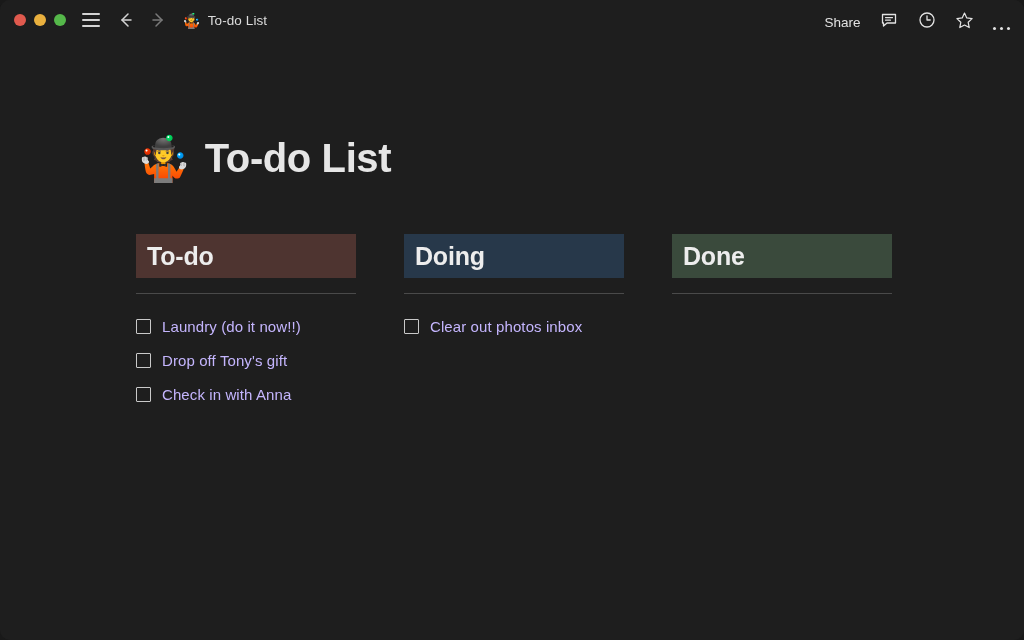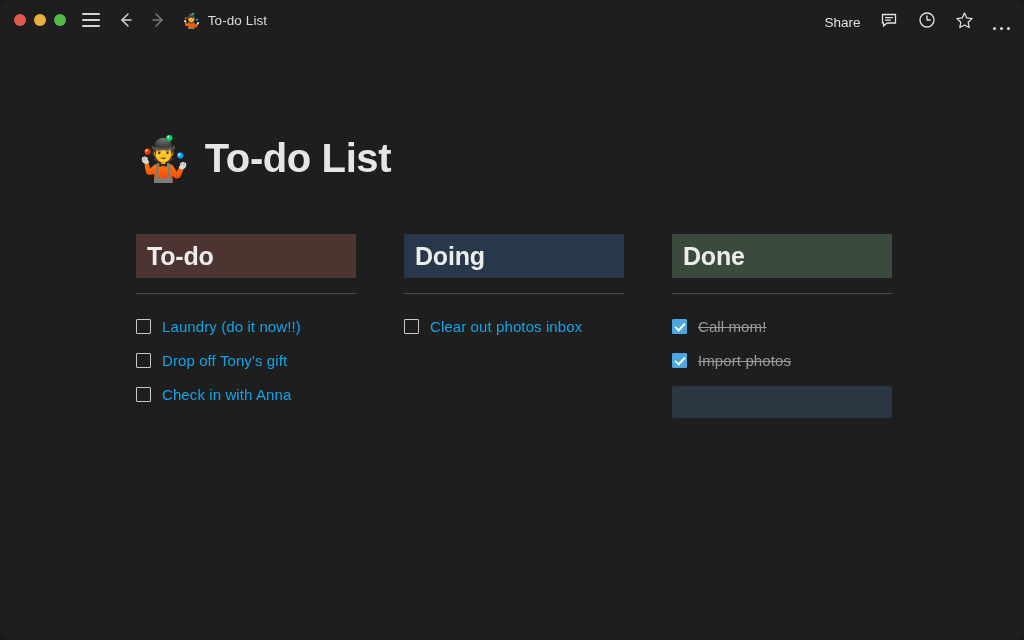--- a/index.html
+++ b/index.html
@@ -127,21 +127,21 @@
   .cb.checked::after {
     content:"";
     position:absolute;
     left:4px; top:1px;
     width:4px; height:8px;
     border:solid #ffffff;
     border-width:0 2px 2px 0;
     transform:rotate(43deg);
   }
   .item-text {
-    font-size:15px; color:#0ea5e9; letter-spacing:.1px;
+    font-size:15px; color:#c4b5fd; letter-spacing:.1px;
     white-space:nowrap;
   }
   .item-text.done {
     color:#9a9a9a;
     text-decoration:line-through;
     text-decoration-color:#9a9a9a;
   }
 
   .empty-block {
     margin-top:9px;
@@ -256,28 +256,17 @@
           <div class="todo-item">
             <span class="cb"></span>
             <span class="item-text">Clear out photos inbox</span>
           </div>
         </div>
       </div>
 
       <div class="column">
         <div class="col-header done">Done</div>
         <div class="col-divider"></div>
-        <div class="col-items">
-          <div class="todo-item">
-            <span class="cb checked"></span>
-            <span class="item-text done">Call mom!</span>
-          </div>
-          <div class="todo-item">
-            <span class="cb checked"></span>
-            <span class="item-text done">Import photos</span>
-          </div>
-          <div class="empty-block"></div>
-        </div>
       </div>
 
     </div>
   </div>
 </div>
 
 </body></html>

